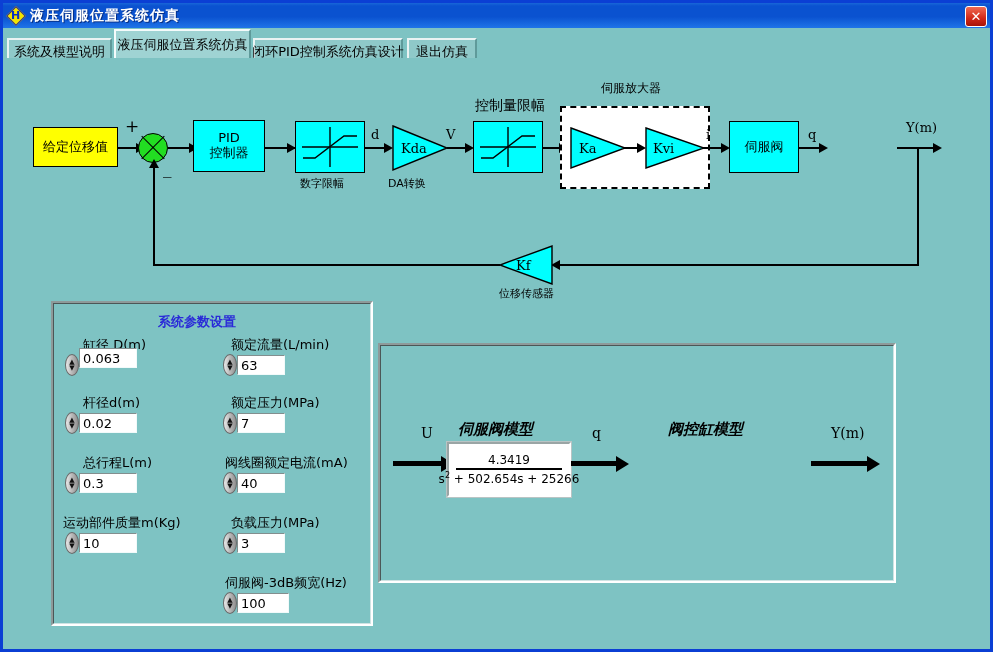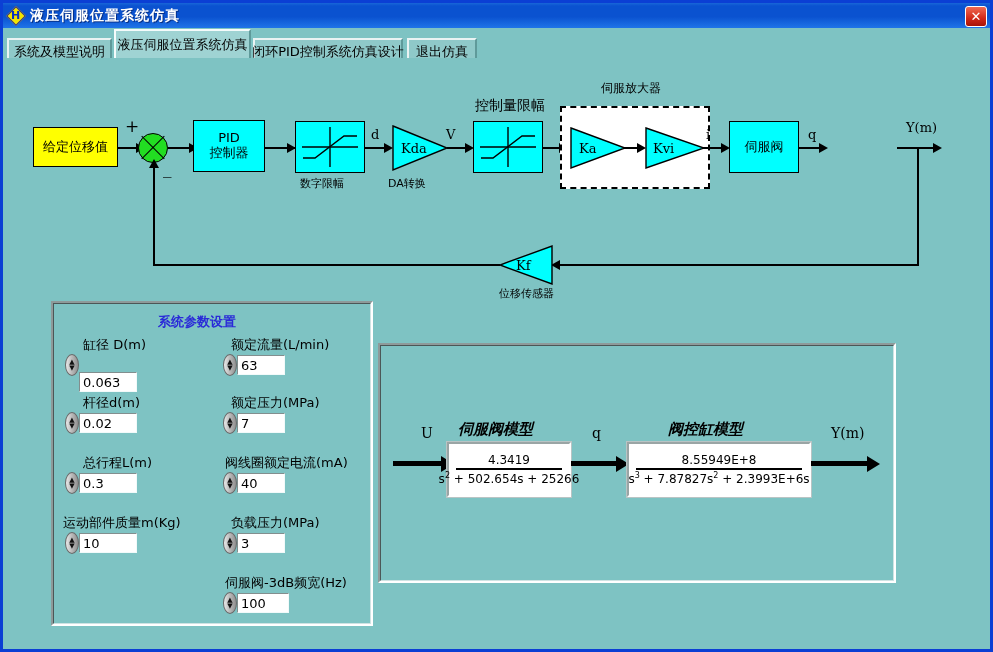--- a/index.html
+++ b/index.html
@@ -319,21 +319,21 @@
     <div class="panel" style="left:48px;top:243px;width:322px;height:325px;">
       <div class="panel-inner"></div>
     </div>
     <div id="panel-title" style="left:155px;top:255px;">系统参数设置</div>
 
     <div class="field-label" style="left:80px;top:278px;">缸径 D(m)</div>
     <div class="spin" style="left:62px;top:296px;">
       <span>▲</span>
       <span>▼</span>
     </div>
-    <div class="tbox" style="left:76px;top:314px;width:58px;">0.063</div>
+    <div class="tbox" style="left:76px;top:290px;width:58px;">0.063</div>
 
     <div class="field-label" style="left:80px;top:336px;">杆径d(m)</div>
     <div class="spin" style="left:62px;top:354px;">
       <span>▲</span>
       <span>▼</span>
     </div>
     <div class="tbox" style="left:76px;top:355px;width:58px;">0.02</div>
 
     <div class="field-label" style="left:80px;top:396px;">总行程L(m)</div>
     <div class="spin" style="left:62px;top:414px;">
@@ -397,24 +397,19 @@
       <div class="tf-num">4.3419</div>
       <div class="tf-bar" style="width:106px;"></div>
       <div class="tf-den"><span>s</span><sup>2</sup><span> + 502.654s + 25266</span></div>
     </div>
 
     <div class="io-lbl" style="left:589px;top:367px;">q</div>
     <div class="thick" style="left:568px;top:403px;width:48px;"></div>
     <div class="thick-arrow" style="left:613px;top:398px;"></div>
 
     <div class="tf-title" style="left:665px;top:362px;">阀控缸模型</div>
-    <div class="tf-box" style="left:624px;top:384px;width:184px;height:55px;">
-      <div class="tf-num">8.55949E+8</div>
-      <div class="tf-bar" style="width:166px;"></div>
-      <div class="tf-den"><span>s</span><sup>3</sup><span> + 7.87827s</span><sup>2</sup><span> + 2.3993E+6s</span></div>
-    </div>
 
     <div class="io-lbl" style="left:828px;top:367px;">Y(m)</div>
     <div class="thick" style="left:808px;top:403px;width:58px;"></div>
     <div class="thick-arrow" style="left:864px;top:398px;"></div>
 
   </div>
 </div>
 
 </body></html>

